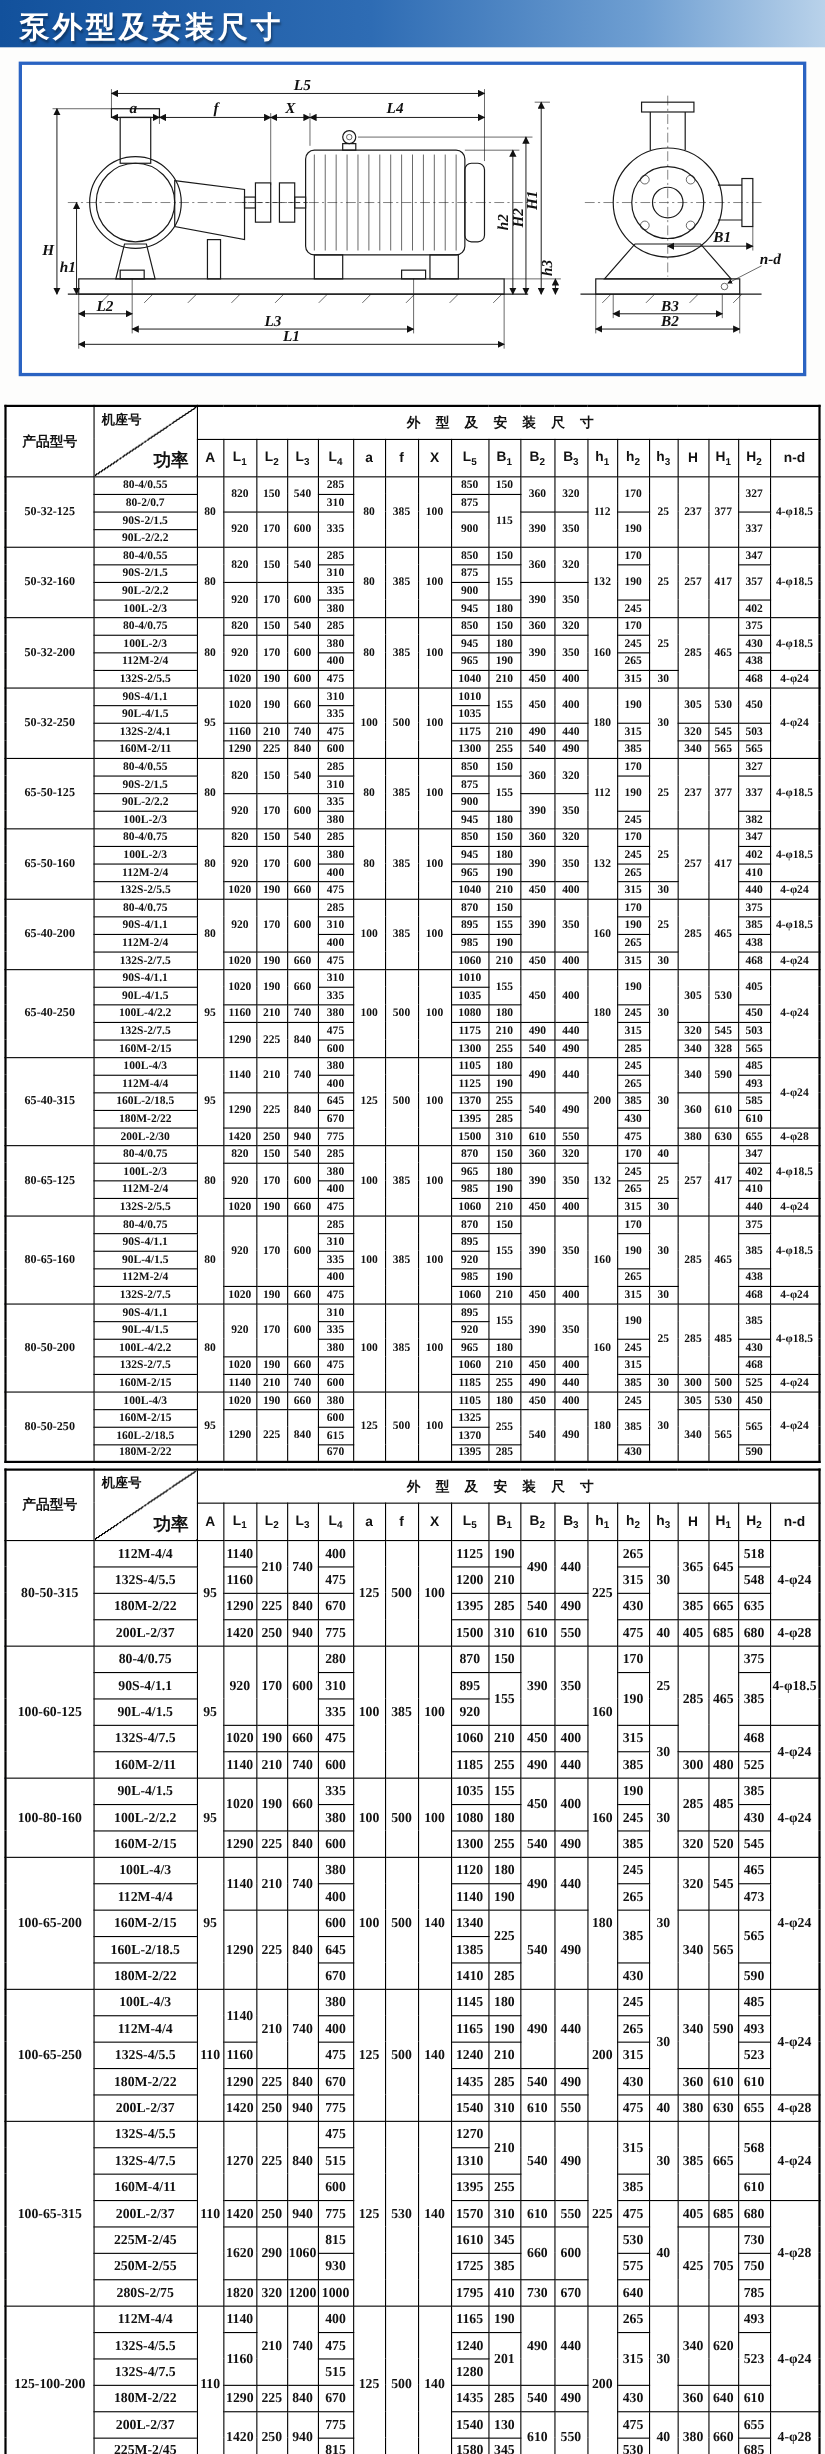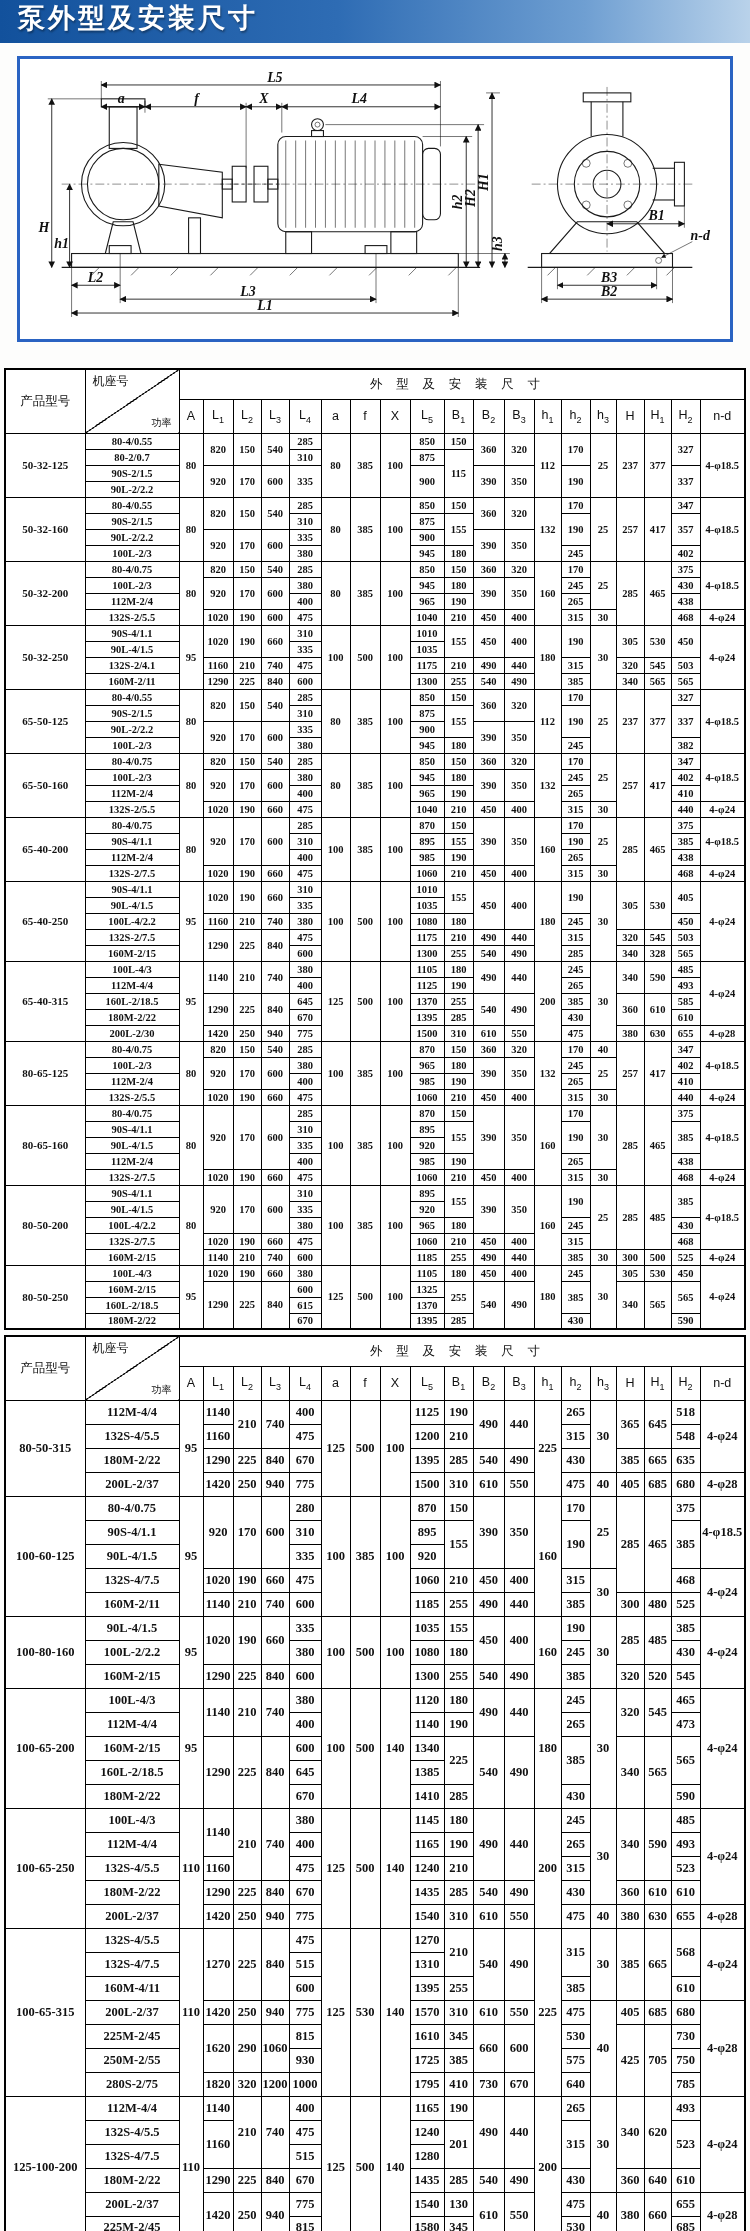--- a/index.html
+++ b/index.html
@@ -1,38 +1,38 @@
 <!DOCTYPE html>
 <html><head>
 <meta charset="utf-8">
 <style>
   *{box-sizing:border-box;margin:0;padding:0}
   html,body{background:#f4f4f2}
   body{width:750px;font-family:"Liberation Sans",sans-serif;color:#111}
   .page{width:750px;min-height:2231px;background:#fdfdfc;padding-bottom:12px}
   .title-bar{height:43px;background:linear-gradient(90deg,#12519c 0%,#2e6cb4 45%,#6f9fd2 78%,#b9d2ea 100%);
-    display:flex;align-items:flex-start;padding-left:18px;color:#fff;font-weight:bold;font-size:27px;letter-spacing:3px;
+    display:flex;align-items:flex-end;padding-left:18px;color:#fff;font-weight:bold;font-size:27px;letter-spacing:3px;
     text-shadow:1px 2px 2px rgba(0,0,0,.35)}
   .diagram-box{margin:13px 17px 0 17px;border:3px solid #2a63c2;background:#fff;height:286px;padding:6px 2px}
   svg .ln{stroke:#1a1a1a;stroke-width:1.1;fill:none}
   svg .thin{stroke:#1a1a1a;stroke-width:.6;fill:none}
   svg .dim{stroke:#1a1a1a;stroke-width:.9;fill:none}
   svg .cl{stroke:#444;stroke-width:.6;fill:none;stroke-dasharray:9 3 2 3}
   svg text{font-family:"Liberation Serif",serif;font-style:italic;font-weight:bold;font-size:14px;fill:#111}
   .tables-area{margin-top:26px}
   .dim-table{border-collapse:collapse;table-layout:fixed;margin:0 auto;background:#fff;border:2px solid #000}
   .dim-table td,.dim-table th{border:1px solid #000;text-align:center;vertical-align:middle;overflow:hidden;white-space:nowrap}
-  .dim-table th{font-size:12.5px;font-weight:normal;font-family:"Liberation Sans",sans-serif}
+  .dim-table th{font-size:12.5px;font-weight:bold;font-family:"Liberation Sans",sans-serif}
   .th-span{letter-spacing:1.1em;font-size:13px;height:30px}
   .th-col{height:34px;font-family:"Liberation Serif",serif;font-size:13px;font-weight:bold}
   .th-col sub{font-size:9px}
   .th-product{font-size:13px}
   .th-diag{position:relative;background:linear-gradient(to bottom right,transparent calc(50% - .6px),#000 calc(50% - .6px),#000 calc(50% + .6px),transparent calc(50% + .6px))}
   .diag-top{position:absolute;top:3px;left:7px;font-size:12px}
-  .diag-bottom{position:absolute;bottom:3px;right:7px;font-size:10px}
+  .diag-bottom{position:absolute;bottom:3px;right:7px;font-size:16px}
   .num-cell,.frame-cell,.model-cell{font-family:"Liberation Serif",serif;font-weight:bold}
   .t1 td{height:16px;font-size:10.5px}
   .t1 .model-cell{font-size:11px}
   .t2{margin-top:5px}
   .t2 td{height:24px;font-size:12.5px}
   .t2 .model-cell{font-size:12.5px}
 </style>
 </head>
 <body>
 

